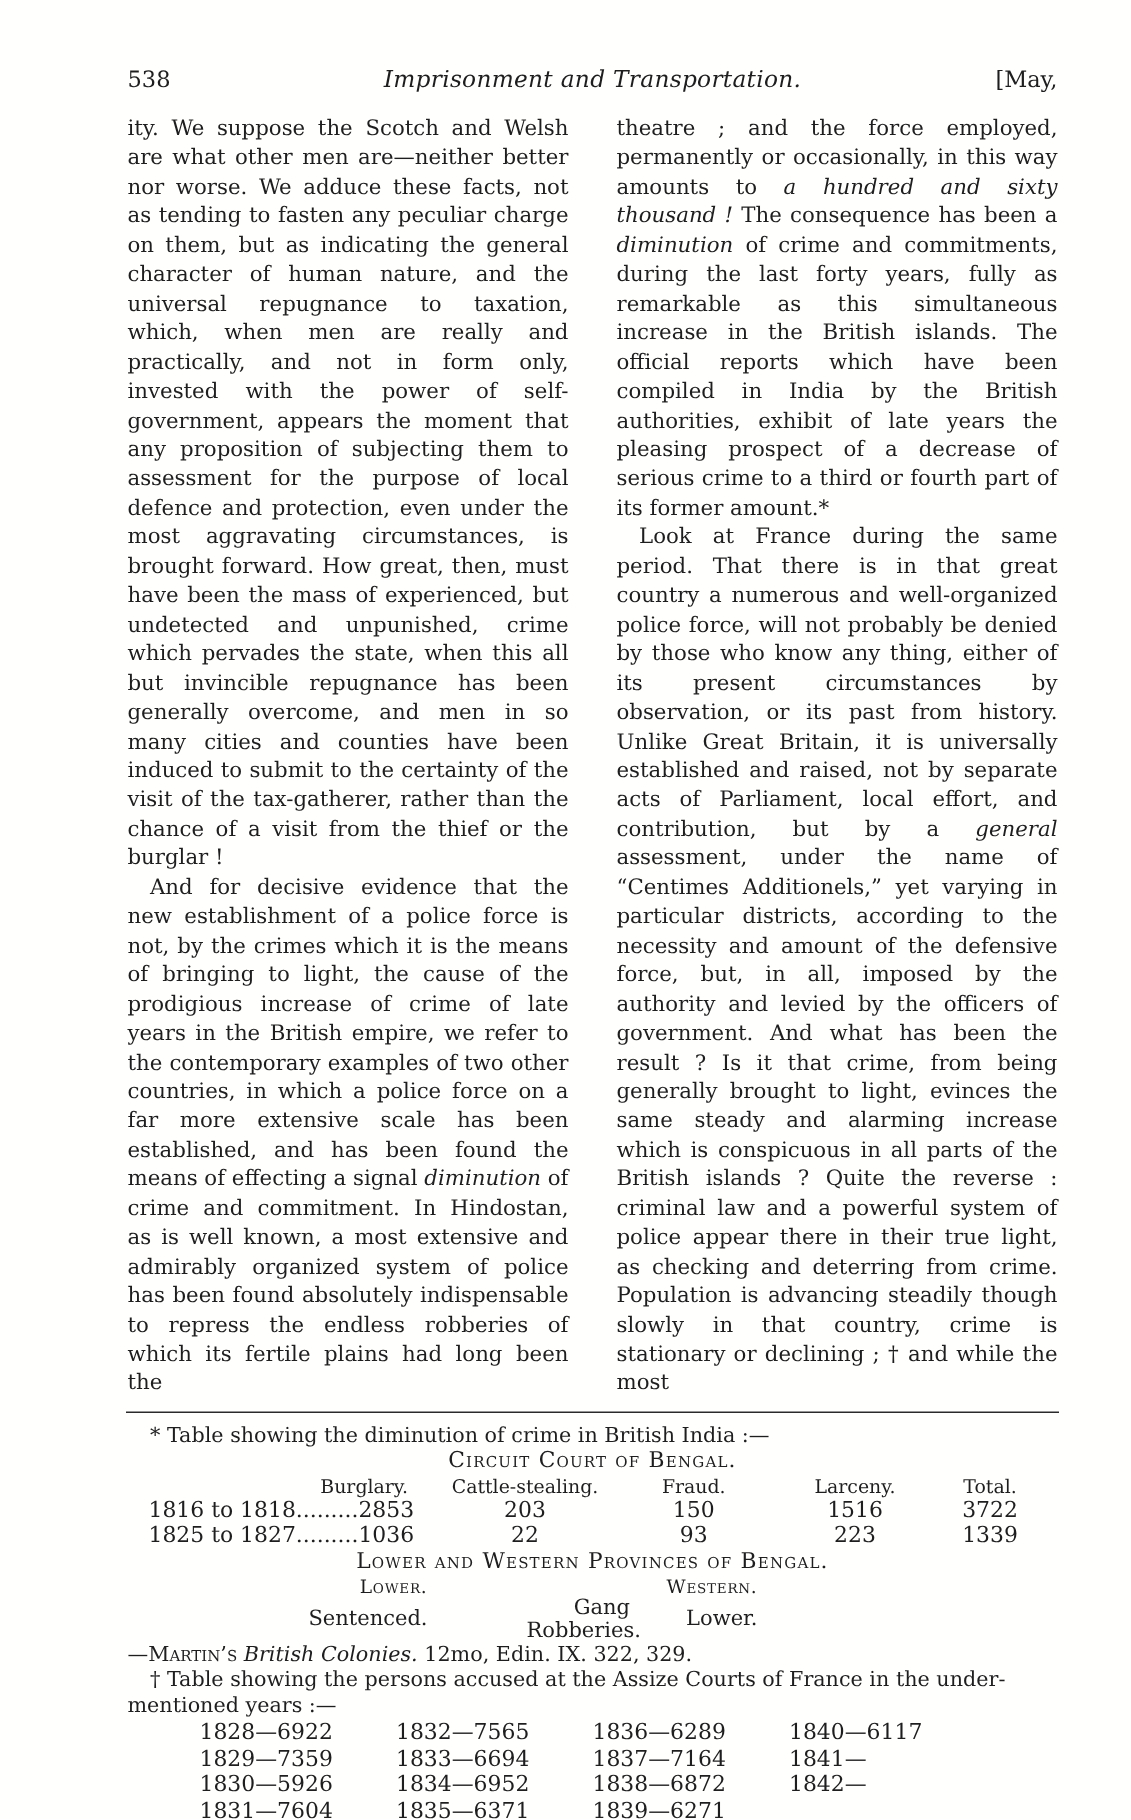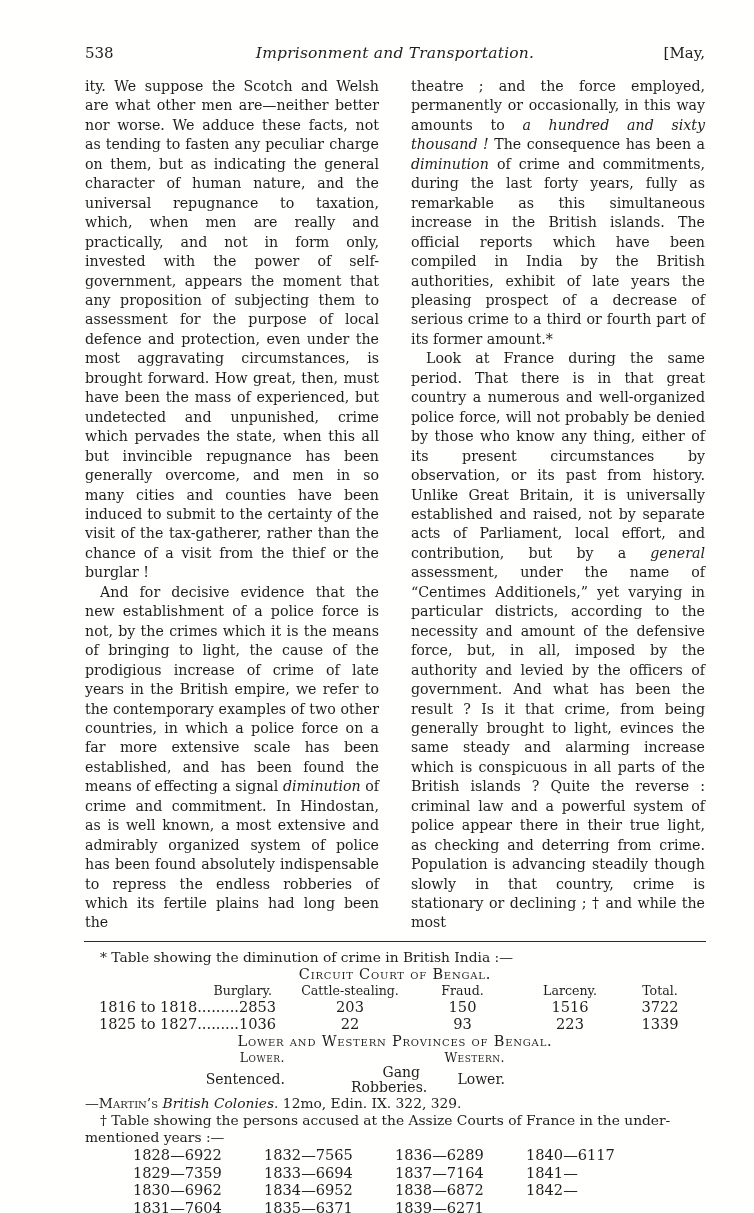--- a/index.html
+++ b/index.html
@@ -163,21 +163,21 @@
 
     <div class="france spacer-top-none">
       <span>1828—6922</span>
       <span>1832—7565</span>
       <span>1836—6289</span>
       <span>1840—6117</span>
       <span>1829—7359</span>
       <span>1833—6694</span>
       <span>1837—7164</span>
       <span>1841—</span>
-      <span>1830—6962</span>
+      <span>1830—5926</span>
       <span>1834—6952</span>
       <span>1838—6872</span>
       <span>1842—</span>
       <span>1831—7604</span>
       <span>1835—6371</span>
       <span>1839—6271</span>
       <span></span>
     </div>
 
     <p class="fn-source"><span>—</span><span class="sc">Porter’s</span><span> </span><span class="it">Parl. Tables,</span><span> vi. 346.</span></p>

